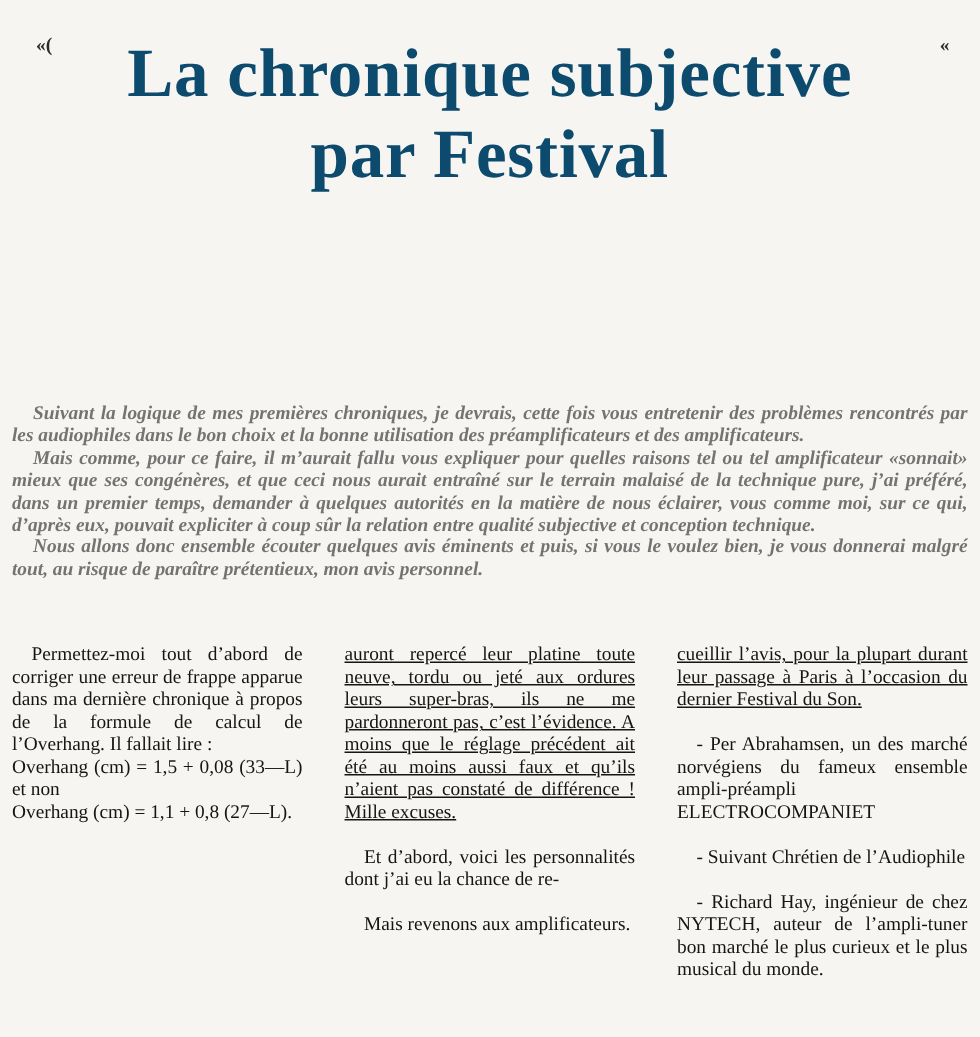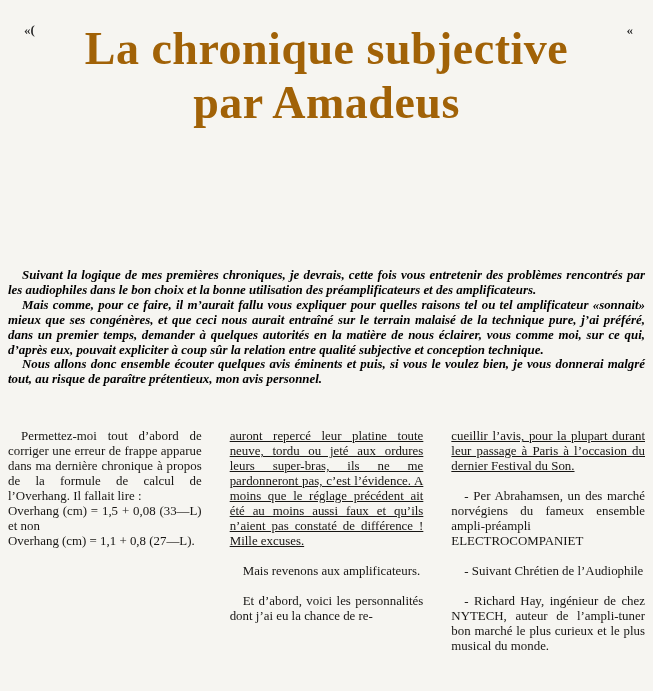--- a/index.html
+++ b/index.html
@@ -32,30 +32,30 @@
   }
   .corner-left { left: 24px; }
   .corner-right { right: 20px; }
   h1.title {
     margin: 22px 0 0 0;
     text-align: center;
     font-size: 46px;
     line-height: 54px;
     font-weight: bold;
     letter-spacing: 0.5px;
-    color: #a16207;
+    color: #0c4a6e;
   }
   .intro {
     margin-top: 138px;
     font-style: italic;
     font-weight: bold;
     font-size: 12.9px;
     line-height: 14.9px;
     text-align: justify;
-    color: #000000;
+    color: #737373;
   }
   .intro p {
     margin: 0;
     text-indent: 14px;
   }
   .columns {
     display: flex;
     gap: 28px;
     margin-top: 42px;
   }
@@ -83,39 +83,39 @@
 </head>
 <body>
 
 <div class="page">
 
   <span class="corner corner-left">«(</span>
   <span class="corner corner-right">«</span>
 
   <h1 class="title">
     <span>La chronique subjective</span><br>
-    <span>par Amadeus</span>
+    <span>par Festival</span>
   </h1>
 
   <section class="intro">
       <p>Suivant la logique de mes premières chroniques, je devrais, cette fois vous entretenir des problèmes rencontrés par les audiophiles dans le bon choix et la bonne utilisation des préamplificateurs et des amplificateurs.</p>
       <p>Mais comme, pour ce faire, il m’aurait fallu vous expliquer pour quelles raisons tel ou tel amplificateur «sonnait» mieux que ses congénères, et que ceci nous aurait entraîné sur le terrain malaisé de la technique pure, j’ai préféré, dans un premier temps, demander à quelques autorités en la matière de nous éclairer, vous comme moi, sur ce qui, d’après eux, pouvait expliciter à coup sûr la relation entre qualité subjective et conception technique.</p>
       <p>Nous allons donc ensemble écouter quelques avis éminents et puis, si vous le voulez bien, je vous donnerai malgré tout, au risque de paraître prétentieux, mon avis personnel.</p>
     </section>
 
   <section class="columns">
     <div class="col col1">
         <p>Permettez-moi tout d’abord de corriger une erreur de frappe apparue dans ma dernière chronique à propos de la formule de calcul de l’Overhang. Il fallait lire :</p>
         <p>Overhang (cm) = 1,5 + 0,08 (33—L) et non</p>
         <p>Overhang (cm) = 1,1 + 0,8 (27—L).</p>
       </div>
     <div class="col col2">
         <p>auront repercé leur platine toute neuve, tordu ou jeté aux ordures leurs super-bras, ils ne me pardonneront pas, c’est l’évidence. A moins que le réglage précédent ait été au moins aussi faux et qu’ils n’aient pas constaté de différence ! Mille excuses.</p>
+        <p>Et d’abord, voici les personnalités dont j’ai eu la chance de re-</p>
         <p>Mais revenons aux amplificateurs.</p>
-        <p>Et d’abord, voici les personnalités dont j’ai eu la chance de re-</p>
       </div>
     <div class="col col3">
         <p>cueillir l’avis, pour la plupart durant leur passage à Paris à l’occasion du dernier Festival du Son.</p>
         <p>- Per Abrahamsen, un des marché norvégiens du fameux ensemble ampli-préampli ELECTROCOMPANIET</p>
         <p>- Suivant Chrétien de l’Audiophile</p>
         <p>- Richard Hay, ingénieur de chez NYTECH, auteur de l’ampli-tuner bon marché le plus curieux et le plus musical du monde.</p>
       </div>
   </section>
 
 </div>

